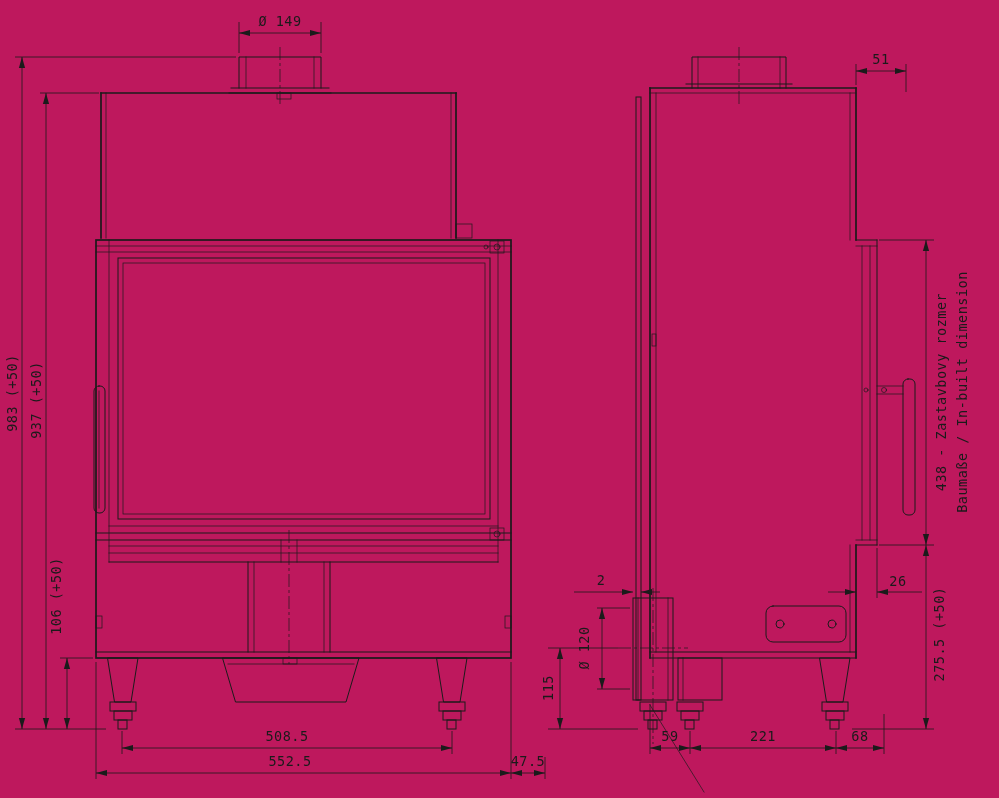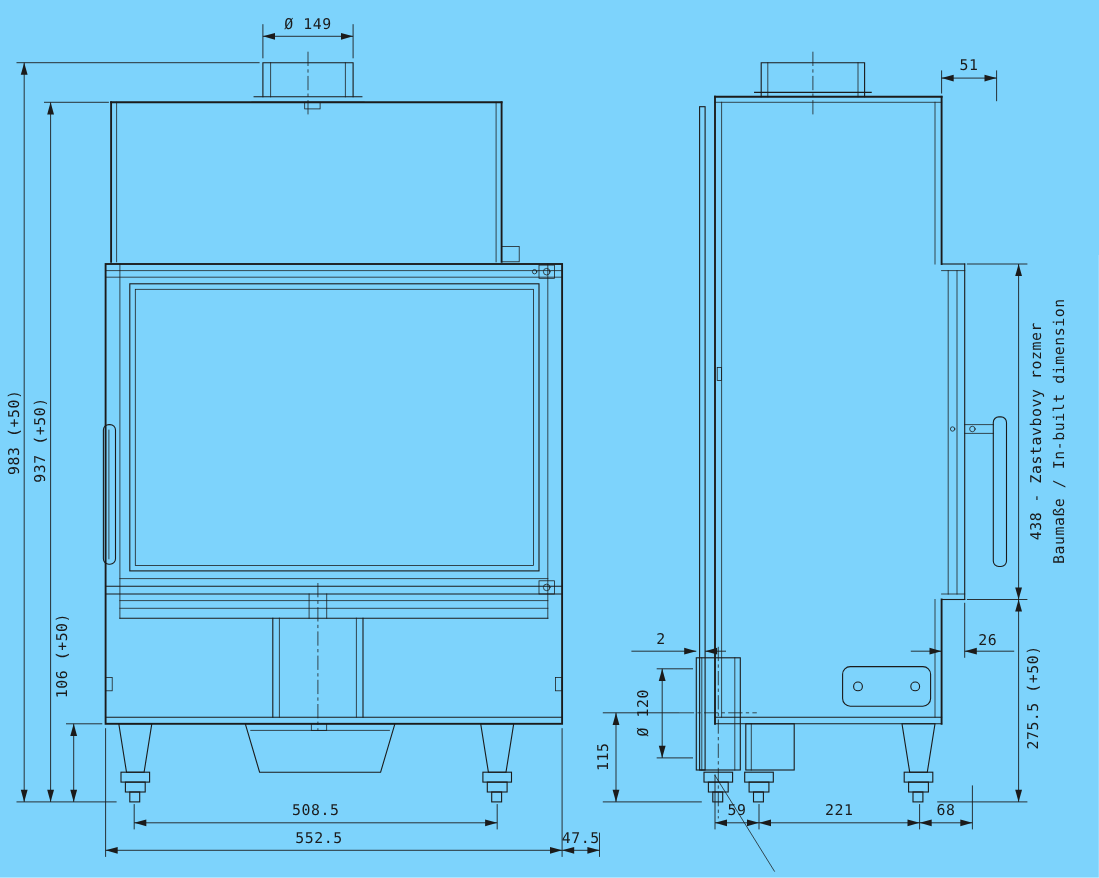--- a/index.html
+++ b/index.html
@@ -1,16 +1,16 @@
 <!DOCTYPE html>
 <html><head>
 <meta charset="utf-8">
 <style>
   html,body{margin:0;padding:0;background:#ffffff;}
-  .canvas{position:relative;width:999px;height:798px;background:#7dd3fc;overflow:hidden;}
+  .canvas{position:relative;width:999px;height:798px;background:#be185d;overflow:hidden;}
   svg{display:block;}
   .ln{stroke:#1b1b1b;stroke-width:1;fill:none;stroke-linecap:square;}
   .thk{stroke:#1b1b1b;stroke-width:1.7;fill:none;stroke-linecap:square;}
   .thin{stroke:#1b1b1b;stroke-width:0.7;fill:none;stroke-linecap:square;}
   .cl{stroke:#1b1b1b;stroke-width:0.7;fill:none;stroke-dasharray:13 3 3 3;}
   .dim{stroke:#1b1b1b;stroke-width:0.8;fill:none;}
   .txt{font-family:"DejaVu Sans Mono","Liberation Mono",monospace;font-size:13.5px;fill:#1b1b1b;letter-spacing:0.5px;}
 </style>
 </head>
 <body>

